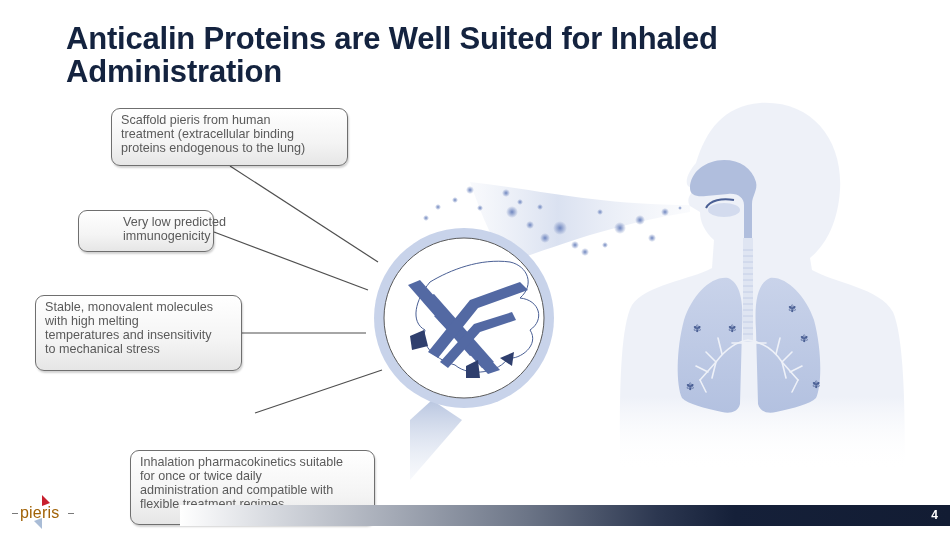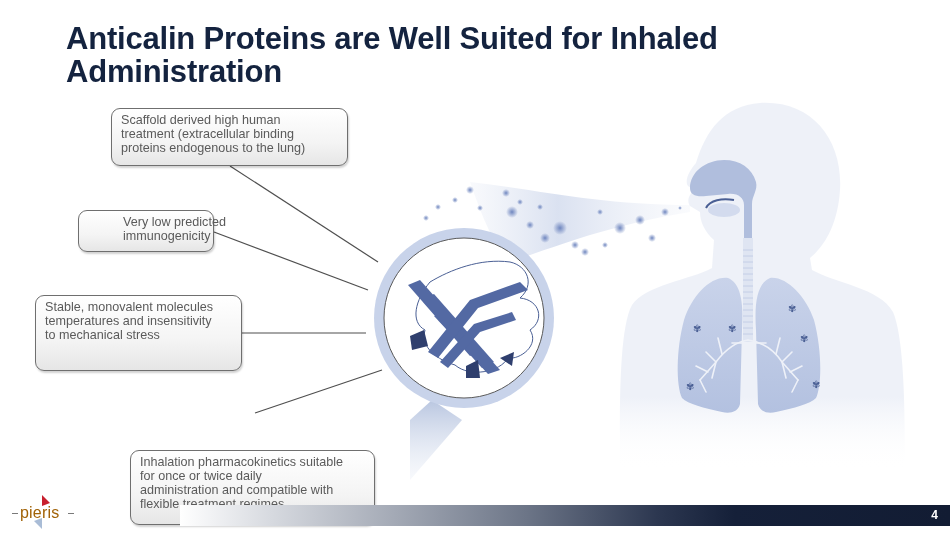--- a/index.html
+++ b/index.html
@@ -183,32 +183,33 @@
     </g>
     <g fill="#2f3f6e">
       <path d="M410,336 L424,330 L428,346 L412,350 Z"></path>
       <path d="M466,366 L478,360 L480,378 L466,378 Z"></path>
       <path d="M500,358 L514,352 L512,366 Z"></path>
     </g>
   </g>
 </svg>
 
 <div class="callout" style="left:111px; top:108px; width:237px; height:58px;">
-  <span>Scaffold derived high human</span>
+  <span>Scaffold pieris from human</span>
   <span>treatment (extracellular binding</span>
   <span>proteins endogenous to the lung)</span>
 </div>
 
 <div class="callout" style="left:78px; top:210px; width:136px; height:42px;padding-left:44px;">
   <span>Very low predicted</span>
   <span>immunogenicity</span>
 </div>
 
 <div class="callout" style="left:35px; top:295px; width:207px; height:76px;">
   <span>Stable, monovalent molecules</span>
+  <span>with high melting</span>
   <span>temperatures and insensitivity</span>
   <span>to mechanical stress</span>
 </div>
 
 <div class="callout" style="left:130px; top:414px; width:245px; height:75px;margin-top:36px;">
   <span>Inhalation pharmacokinetics suitable</span>
   <span>for once or twice daily</span>
   <span>administration and compatible with</span>
   <span>flexible treatment regimes</span>
 </div>

